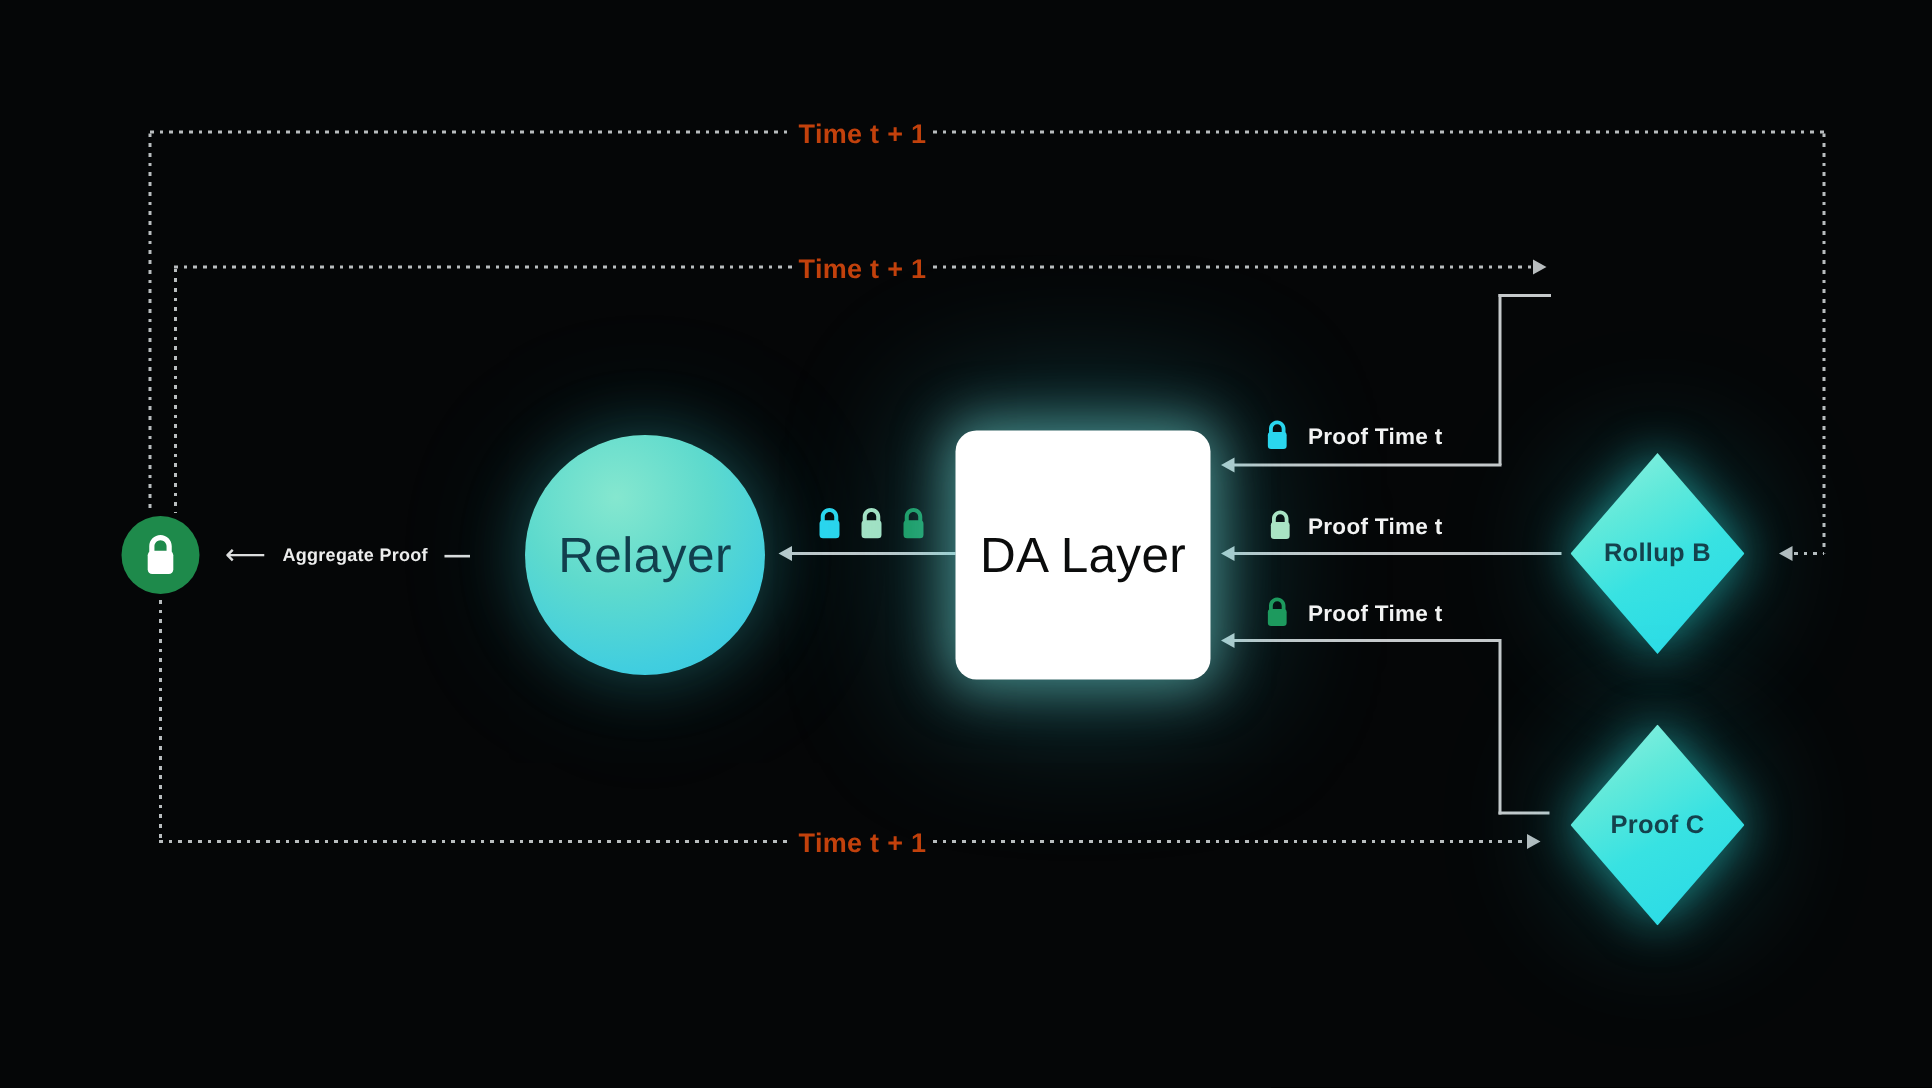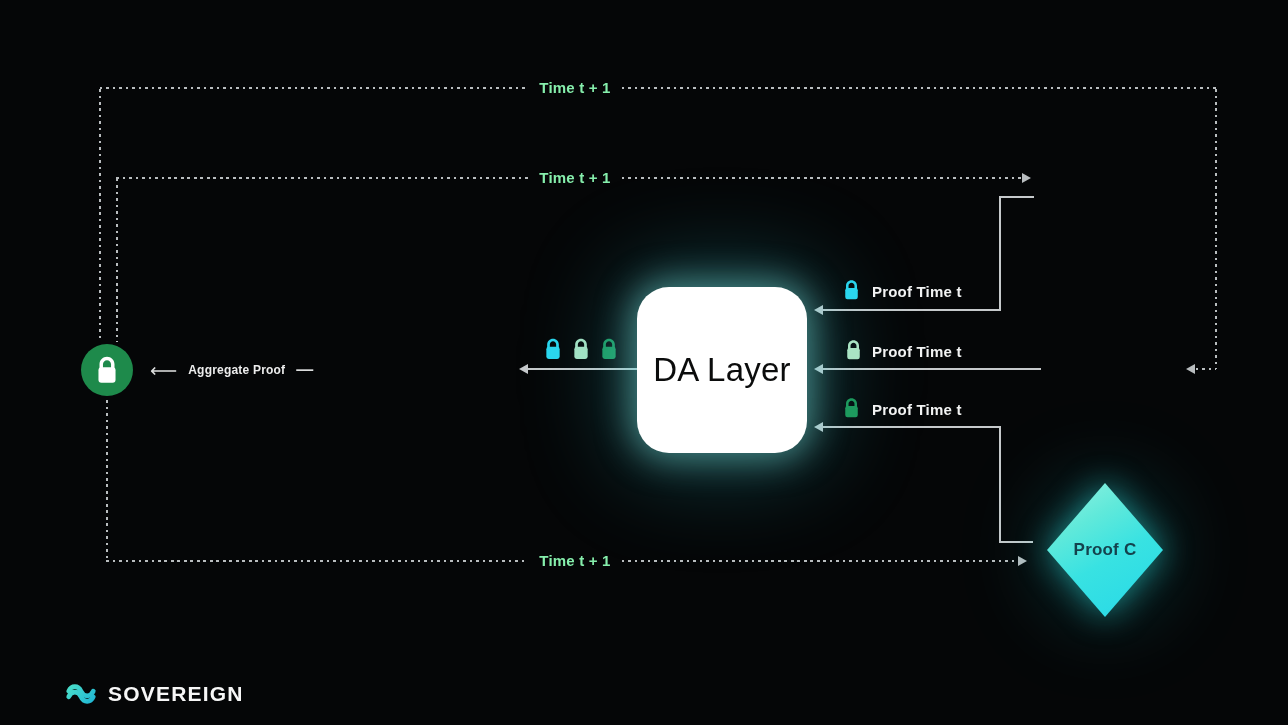--- a/index.html
+++ b/index.html
@@ -13,38 +13,38 @@
   .dot-h{height:2px;background-image:repeating-linear-gradient(90deg,var(--dot) 0 2.5px,transparent 2.5px 6.5px);}
   .dot-v{width:2px;background-image:repeating-linear-gradient(180deg,var(--dot) 0 2.5px,transparent 2.5px 6.5px);}
   
   .sol-h{height:2px;background:var(--line);}
   .sol-v{width:2px;background:var(--line);}
   
   .ah-left{width:0;height:0;border-top:5px solid transparent;border-bottom:5px solid transparent;border-right:9px solid var(--line);}
   .ah-right{width:0;height:0;border-top:5px solid transparent;border-bottom:5px solid transparent;border-left:9px solid var(--dot);}
   .ah-left.dotted{border-right-color:var(--dot);}
   
-  .time-label{width:94px;text-align:center;font-size:15px;font-weight:600;color:#86efac;letter-spacing:.2px;}
+  .time-label{width:94px;text-align:center;font-size:18px;font-weight:600;color:#c2410c;letter-spacing:.2px;}
   .proof-label{font-size:15px;font-weight:700;color:#f2f3f3;letter-spacing:.2px;}
   
   .agg-row{display:flex;align-items:center;gap:11px;color:#ededed;}
   .agg-arrow{font-size:19px;line-height:1;color:#dcdddd;}
   .agg-text{font-size:12px;font-weight:600;letter-spacing:.2px;}
   .agg-dash{font-size:17px;font-weight:600;color:#dcdddd;}
   
   .relayer{
     width:160px;height:160px;border-radius:50%;
     background:radial-gradient(circle at 38% 26%, #85e7cf 0%, #5edacd 40%, #41cedf 74%, #30c6e2 100%);
     box-shadow:0 0 45px rgba(62,217,224,.28),0 0 95px rgba(40,190,200,.16);
     display:flex;align-items:center;justify-content:center;
     font-size:33px;color:#113f4d;letter-spacing:.3px;
   }
   
   .dabox{
-    width:170px;height:166px;background:#ffffff;border-radius:32px;
+    width:170px;height:166px;background:#ffffff;border-radius:14px;
     box-shadow:0 0 34px 6px rgba(125,232,228,.50),0 0 95px 22px rgba(45,195,205,.28);
     display:flex;align-items:center;justify-content:center;
     font-size:33px;color:#0b0c0c;letter-spacing:.2px;
   }
   
   .diamond-wrap{width:116px;height:134px;filter:drop-shadow(0 0 16px rgba(46,226,226,.55)) drop-shadow(0 0 44px rgba(30,200,210,.35));}
   .diamond{
     width:100%;height:100%;
     clip-path:polygon(50% 0,100% 50%,50% 100%,0 50%);
     background:linear-gradient(150deg,#96f2e0 0%,#60e9da 30%,#38e2e2 56%,#26d8e8 100%);
@@ -111,20 +111,23 @@
         <rect x="2.6" y="10.6" width="14.8" height="13.4" rx="2.6"></rect>
       </svg>
     </span>
   </div>
   <div class="abs agg-row" style="left:150px;top:360px;">
     <span class="agg-arrow">⟵</span>
     <span class="agg-text">Aggregate Proof</span>
     <span class="agg-dash">—</span>
   </div>
 
+  <div class="abs relayer" style="left:350px;top:290px;">
+    <span>Relayer</span>
+  </div>
 
   <span class="abs lock" style="left:544px;top:337px;color:#2ad6ee;">
     <svg width="18" height="24" viewBox="0 0 20 26" fill="currentColor">
         <path d="M10 1.5C6.4 1.5 3.5 4.4 3.5 8v4.5h3V8c0-1.9 1.6-3.5 3.5-3.5S13.5 6.1 13.5 8v4.5h3V8c0-3.6-2.9-6.5-6.5-6.5Z"></path>
         <rect x="2.6" y="10.6" width="14.8" height="13.4" rx="2.6"></rect>
       </svg>
   </span>
   <span class="abs lock" style="left:572px;top:337px;color:#a9e4c4;">
     <svg width="18" height="24" viewBox="0 0 20 26" fill="currentColor">
         <path d="M10 1.5C6.4 1.5 3.5 4.4 3.5 8v4.5h3V8c0-1.9 1.6-3.5 3.5-3.5S13.5 6.1 13.5 8v4.5h3V8c0-3.6-2.9-6.5-6.5-6.5Z"></path>
@@ -159,35 +162,25 @@
   <span class="abs proof-label" style="left:872px;top:343px;">Proof Time t</span>
 
   <span class="abs lock" style="left:843px;top:397px;color:#1d9a5e;">
     <svg width="17" height="22" viewBox="0 0 20 26" fill="currentColor">
         <path d="M10 1.5C6.4 1.5 3.5 4.4 3.5 8v4.5h3V8c0-1.9 1.6-3.5 3.5-3.5S13.5 6.1 13.5 8v4.5h3V8c0-3.6-2.9-6.5-6.5-6.5Z"></path>
         <rect x="2.6" y="10.6" width="14.8" height="13.4" rx="2.6"></rect>
       </svg>
   </span>
   <span class="abs proof-label" style="left:872px;top:401px;">Proof Time t</span>
 
+  <div class="abs diamond-wrap" style="left:1047px;top:302px;">
+    <div class="diamond">
+      <span>Rollup B</span>
+    </div>
+  </div>
   <div class="abs diamond-wrap" style="left:1047px;top:483px;">
     <div class="diamond">
       <span>Proof C</span>
     </div>
   </div>
 
-  <div class="abs brand" style="left:64px;top:678px;">
-    <span class="lock">
-      <svg width="34" height="32" viewBox="0 0 36 32" fill="none">
-        <defs>
-          <linearGradient id="lg1" x1="0" y1="0" x2="36" y2="32" gradientUnits="userSpaceOnUse">
-            <stop offset="0" stop-color="#55e9c6"></stop>
-              <stop offset="1" stop-color="#15acd8"></stop>
-          </linearGradient>
-        </defs>
-        <path d="M5 13 C8 6.5, 15 6.5, 18 13 C21 19.5, 28 19.5, 31 13" stroke="url(#lg1)" stroke-width="5" stroke-linecap="round"></path>
-        <path d="M5 19 C8 12.5, 15 12.5, 18 19 C21 25.5, 28 25.5, 31 19" stroke="url(#lg1)" stroke-width="5" stroke-linecap="round"></path>
-      </svg>
-    </span>
-    <span class="brand-name">SOVEREIGN</span>
-  </div>
 
 </div>
 
 </body></html>

